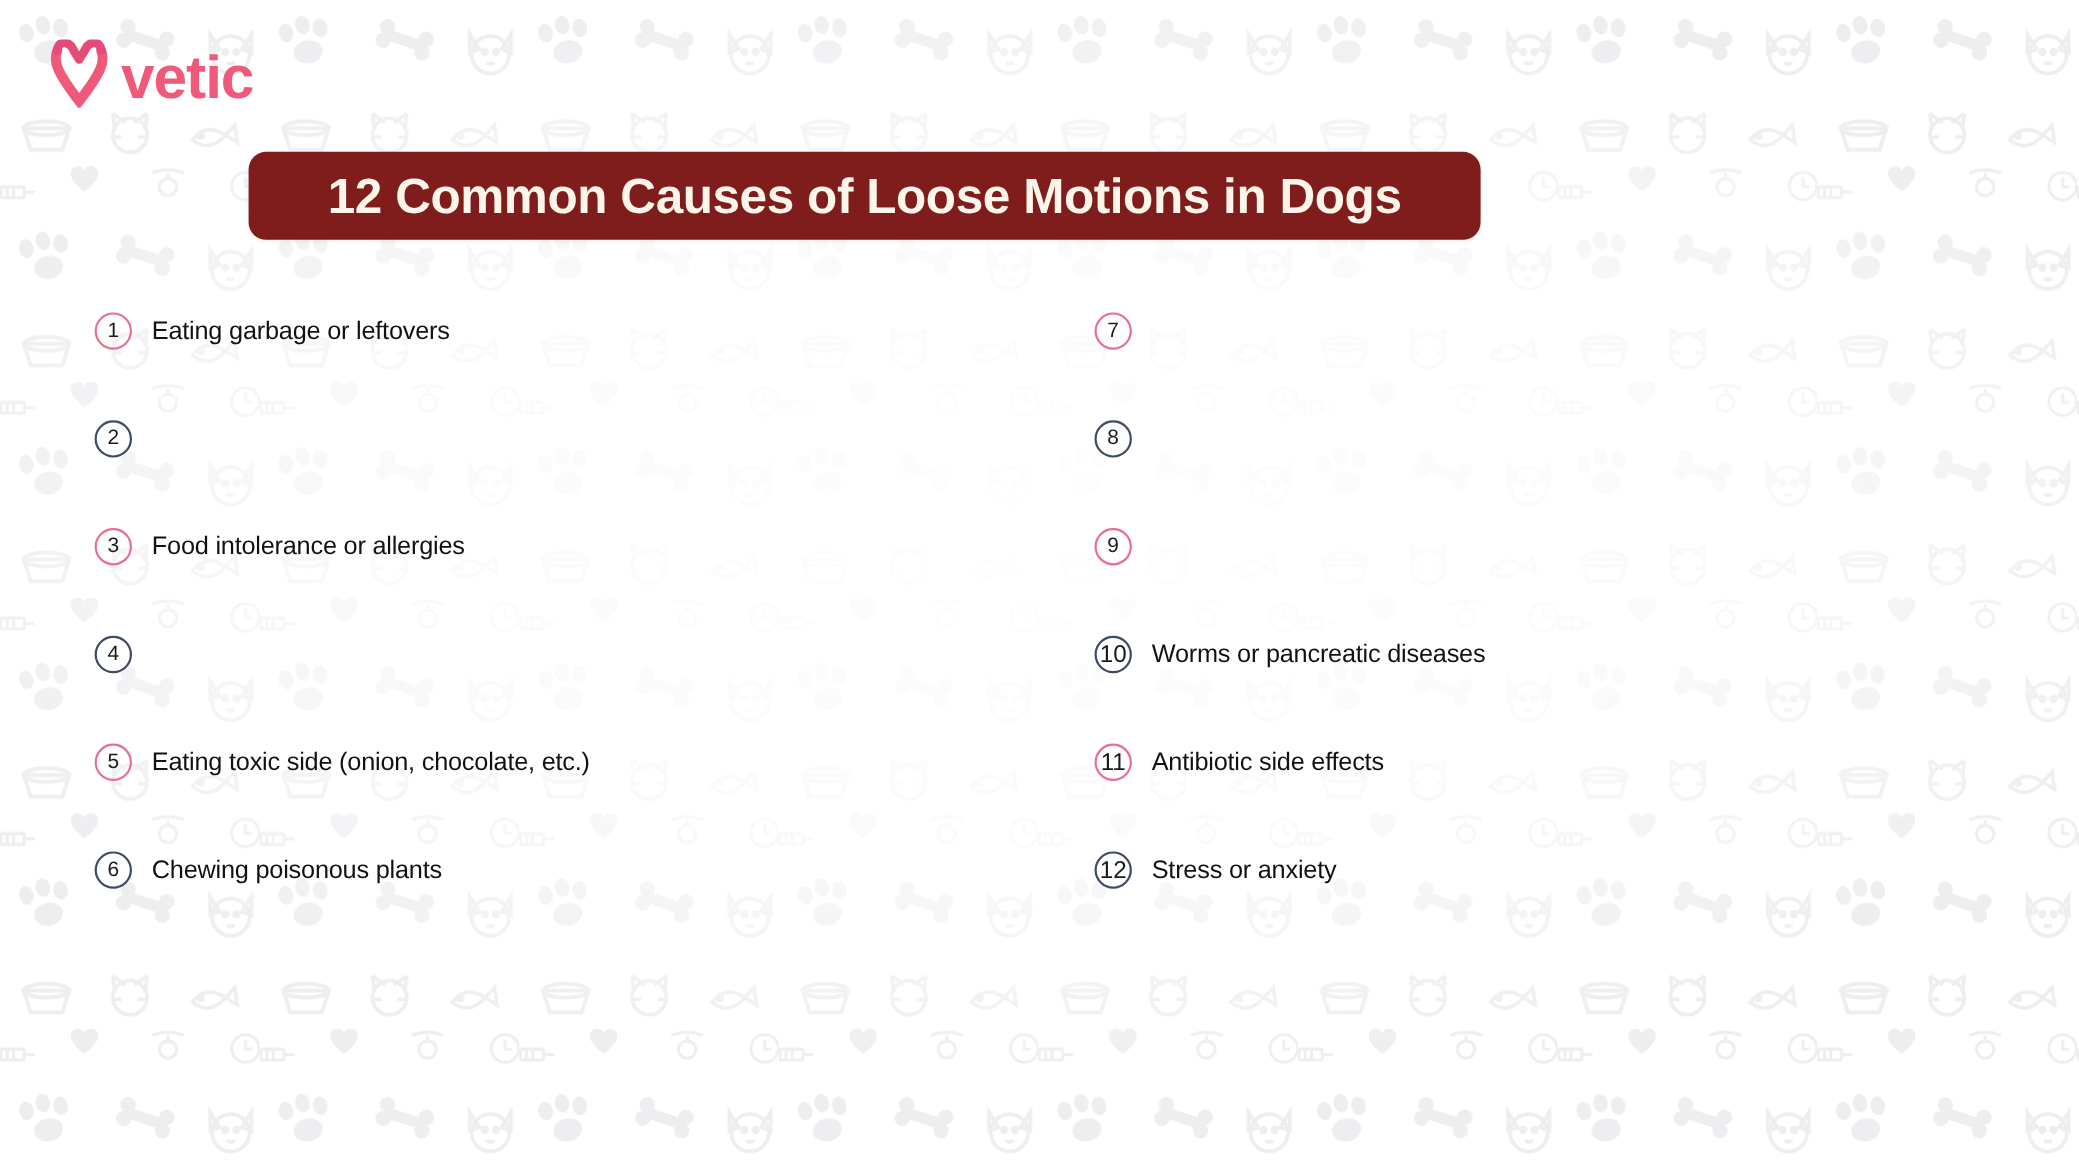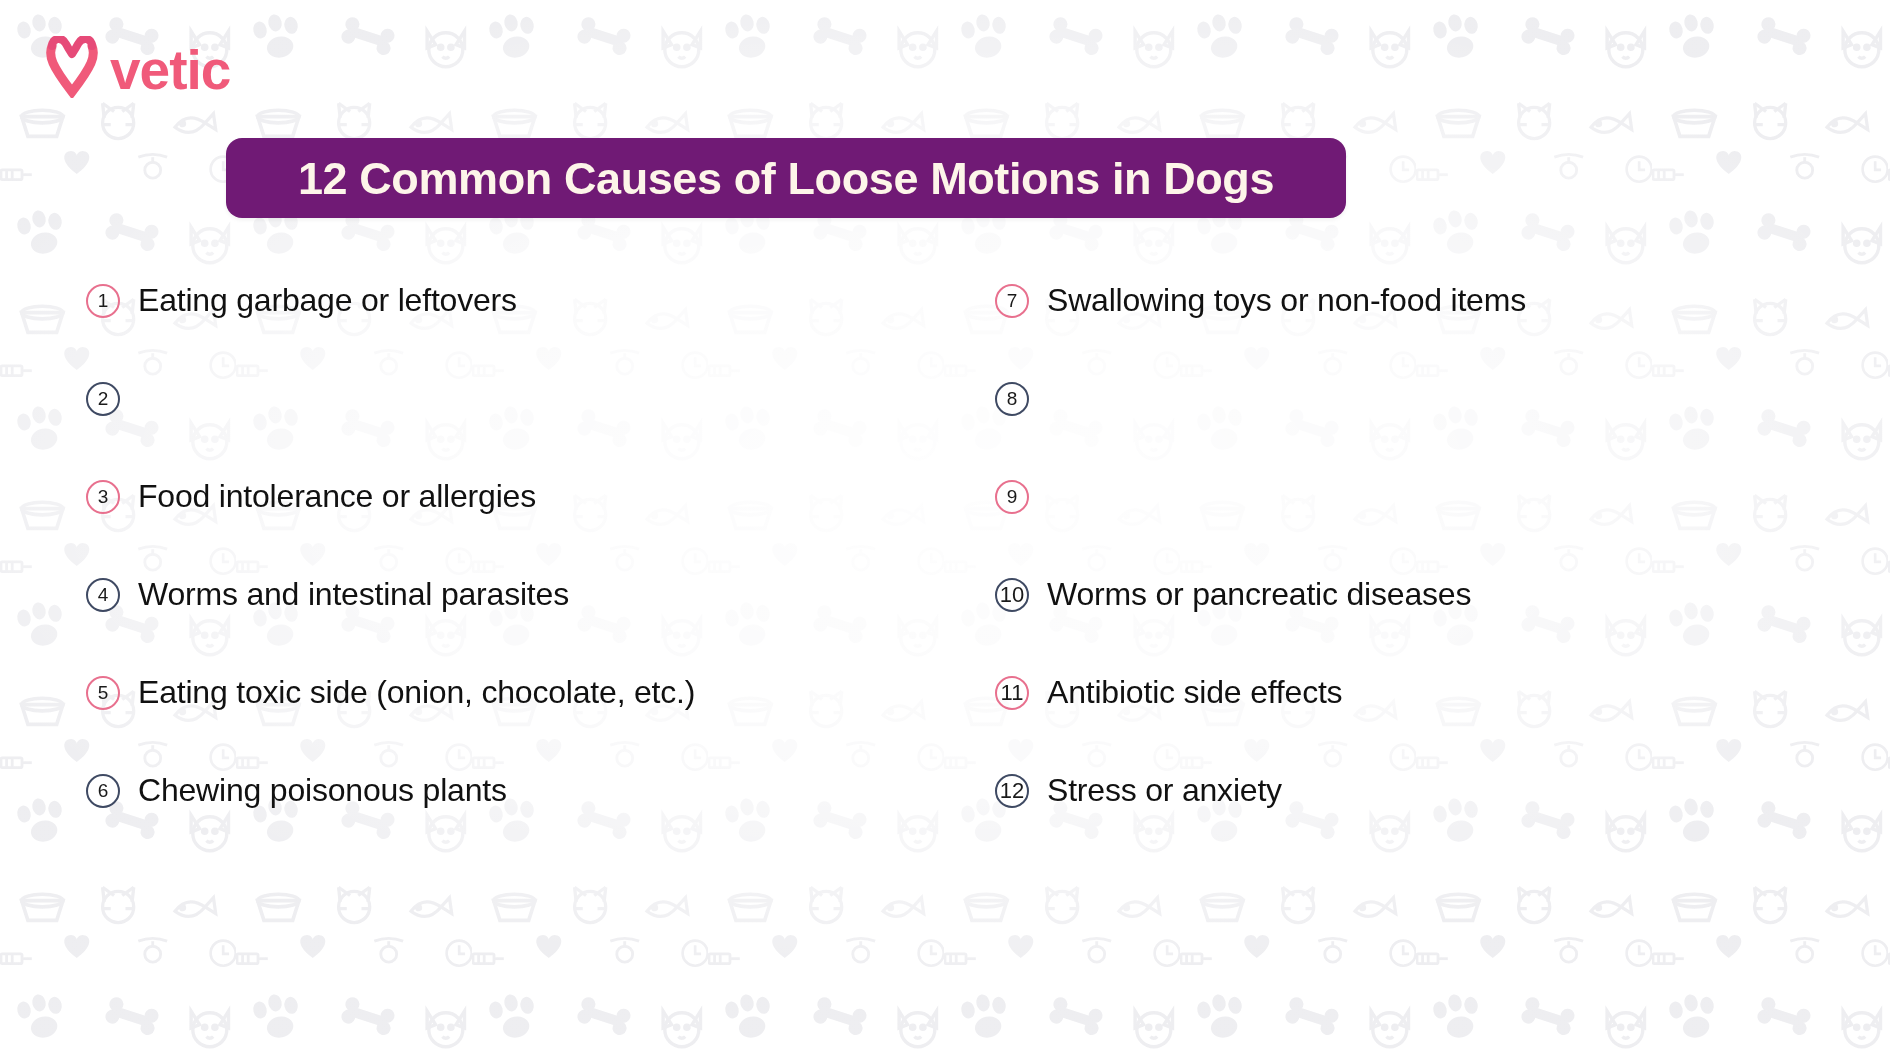--- a/index.html
+++ b/index.html
@@ -62,21 +62,21 @@
     margin-top: 6px;
   }
 
   
   #title-banner {
     position: absolute;
     left: 226px;
     top: 138px;
     width: 1120px;
     height: 80px;
-    background: #701a75;
+    background: #7f1d1d;
     border-radius: 16px;
     display: flex;
     align-items: center;
     justify-content: center;
     box-shadow: 0 2px 4px rgba(0,0,0,0.06);
   }
   #title-banner .title-text {
     color: #fdf5e9;
     font-size: 45px;
     font-weight: 700;
@@ -111,21 +111,21 @@
     font-size: 19px;
     font-weight: 500;
     color: #1a1a1a;
     background: transparent;
     box-sizing: border-box;
   }
   .num-badge.navy { border-color: #3f4a63; }
   .num-badge.wide { font-size: 22px; }
 
   .item-label {
-    font-size: 32px;
+    font-size: 23px;
     font-weight: 500;
     color: #111111;
     line-height: 1.1;
     white-space: nowrap;
     letter-spacing: -0.2px;
   }
 </style>
 </head>
 <body>
 
@@ -235,40 +235,38 @@
       <span class="num-badge navy">2</span>
     </div>
 
     <div class="list-item">
       <span class="num-badge">3</span>
       <span class="item-label">Food intolerance or allergies</span>
     </div>
 
     <div class="list-item">
       <span class="num-badge navy">4</span>
-      <span class="item-label">Worms and intestinal parasites</span>
     </div>
 
     <div class="list-item">
       <span class="num-badge">5</span>
       <span class="item-label">Eating toxic side (onion, chocolate, etc.)</span>
     </div>
 
     <div class="list-item">
       <span class="num-badge navy">6</span>
       <span class="item-label">Chewing poisonous plants</span>
     </div>
 
   </div>
 
   <div class="column" id="col-right">
 
     <div class="list-item">
       <span class="num-badge">7</span>
-      <span class="item-label">Swallowing toys or non-food items</span>
     </div>
 
     <div class="list-item">
       <span class="num-badge navy">8</span>
     </div>
 
     <div class="list-item">
       <span class="num-badge">9</span>
     </div>
 

